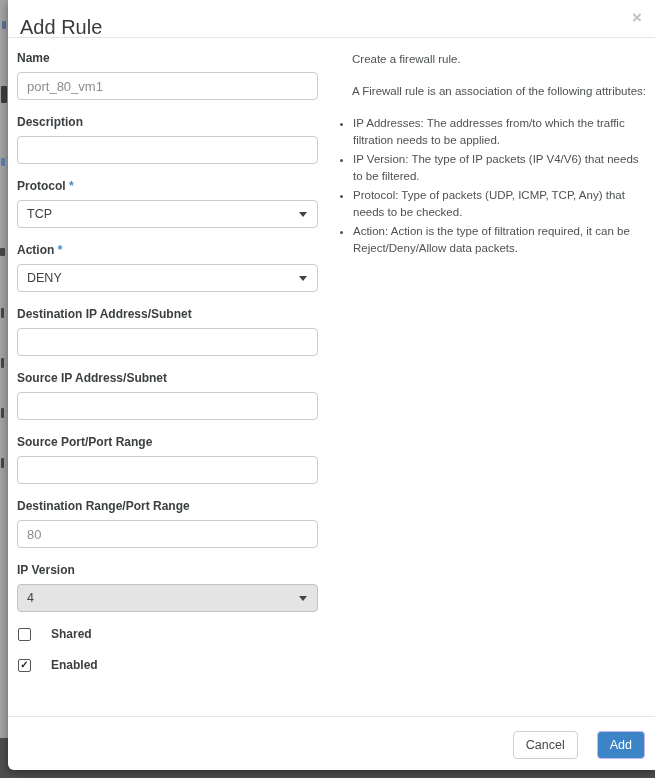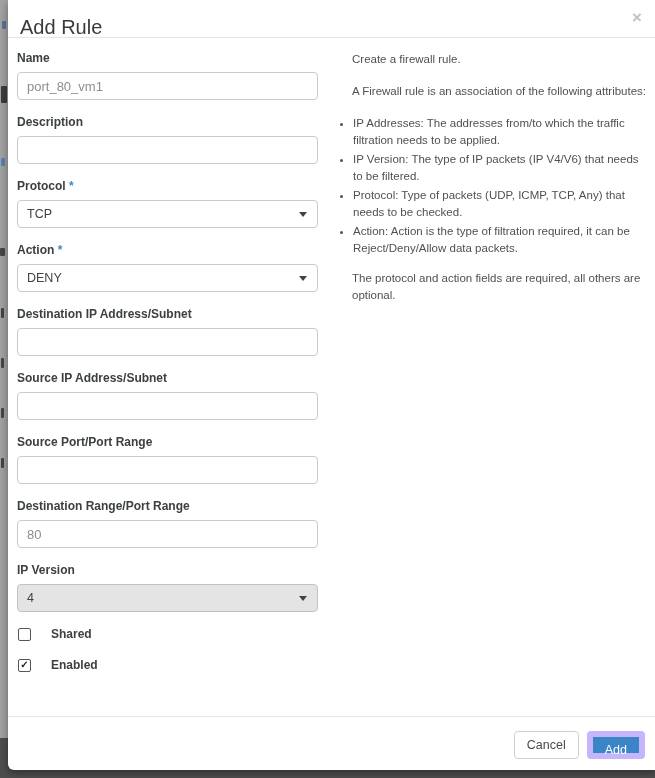--- a/index.html
+++ b/index.html
@@ -89,29 +89,29 @@
   .help-para { margin: 0 0 15px; white-space: pre; }
   .help-list { list-style: disc outside; padding-left: 15px; margin: 15px 0 0 -14px; }
   .help-list li { white-space: pre; margin-bottom: 2px; color: #4d5154; }
   .help-footer { margin-top: 13px; white-space: pre; }
 
   
   .modal-footer {
     position: absolute; left: 0; right: 0; top: 716px;
     border-top: 1px solid #e5e5e5;
     padding: 14px 10px 0 0;
-    display: flex; justify-content: flex-end; gap: 8px;
+    display: flex; justify-content: flex-end; gap: 19px;
   }
   .btn {
     height: 28px; padding: 0 12px; border-radius: 4px;
     font-size: 12.5px; font-family: "Liberation Sans", sans-serif;
     cursor: pointer; line-height: 26px;
   }
   .btn-cancel { background: #fff; border: 1px solid #cfcfcf; color: #47494b; }
-  .btn-add    { background: #3b85c6; border: 6px solid #c4b5fd; color: #fff; text-align: center; }
+  .btn-add    { background: #3b85c6; border: 1px solid #c4b5fd; color: #fff; text-align: center; }
 </style>
 </head>
 <body>
 
 <div class="backdrop-strip">
   <div class="artifact"></div>
   <div class="artifact"></div>
   <div class="artifact"></div>
   <div class="artifact"></div>
   <div class="artifact"></div>
@@ -207,22 +207,20 @@
       <ul class="help-list">
         <li>IP Addresses: The addresses from/to which the traffic
 filtration needs to be applied.</li>
         <li>IP Version: The type of IP packets (IP V4/V6) that needs
 to be filtered.</li>
         <li>Protocol: Type of packets (UDP, ICMP, TCP, Any) that
 needs to be checked.</li>
         <li>Action: Action is the type of filtration required, it can be
 Reject/Deny/Allow data packets.</li>
       </ul>
-      <p class="help-footer">The protocol and action fields are required, all others are
-optional.</p>
     </div>
 
   </div>
 
   <div class="modal-footer">
     <button class="btn btn-cancel">Cancel</button>
     <button class="btn btn-add">Add</button>
   </div>
 
 </div>

